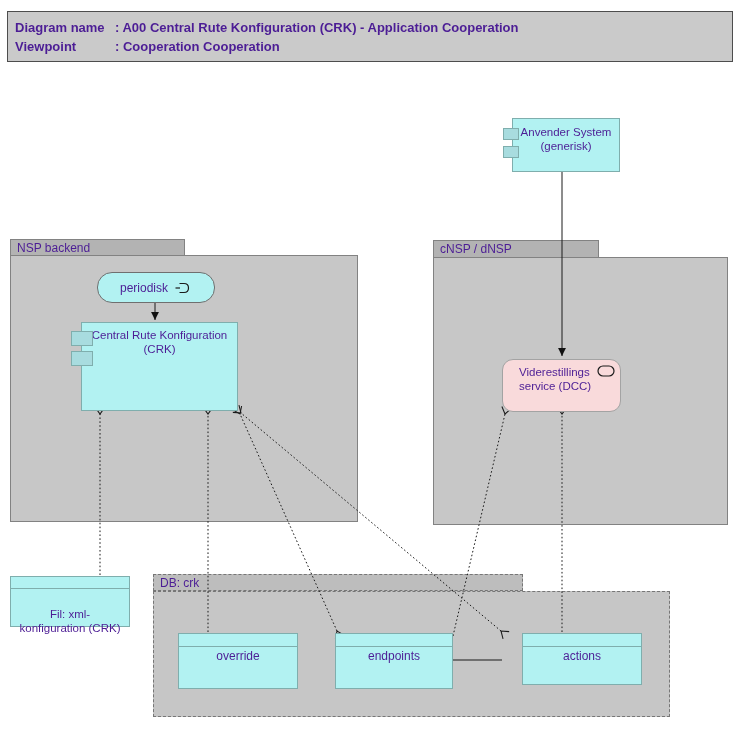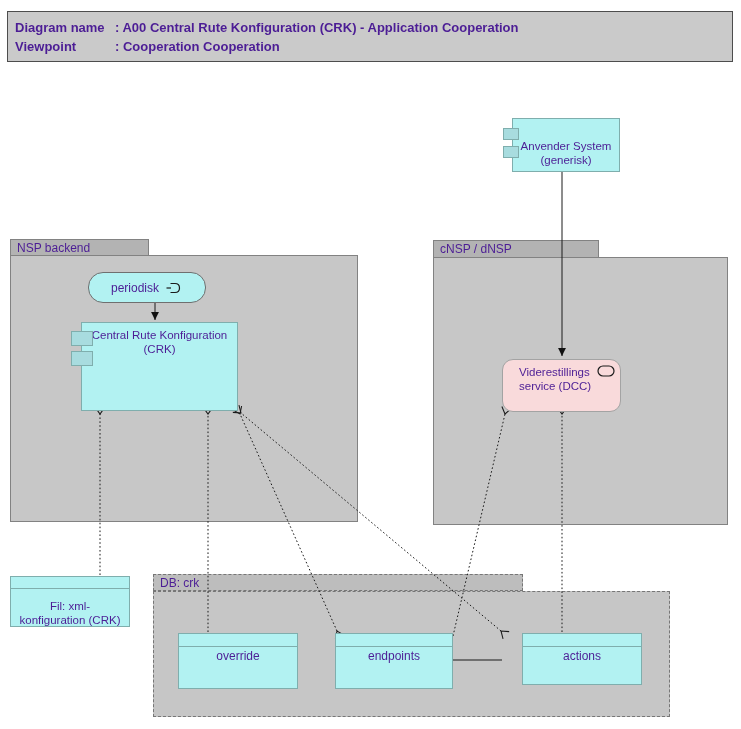--- a/index.html
+++ b/index.html
@@ -17,63 +17,63 @@
   
   .pkg-tab{
     position:absolute;box-sizing:border-box;background:var(--pkg_tab);
     border:1px solid var(--pkg_border);font-size:12px;padding:0 0 0 6px;overflow:hidden;white-space:nowrap;
   }
   .pkg-body{
     position:absolute;box-sizing:border-box;background:var(--pkg_body);
     border:1px solid var(--pkg_border);
   }
   .dashed{border-style:dashed;border-color:var(--db_border);}
-  #nsp-tab{left:10px;top:239px;width:139px;height:17px;line-height:16px;}
+  #nsp-tab{left:10px;top:239px;width:175px;height:17px;line-height:16px;}
   #nsp-body{left:10px;top:255px;width:348px;height:267px;}
   #cnsp-tab{left:433px;top:240px;width:166px;height:18px;line-height:17px;}
   #cnsp-body{left:433px;top:257px;width:295px;height:268px;}
   #db-tab{left:153px;top:574px;width:370px;height:17px;line-height:16px;background:var(--db_tab);}
   #db-body{left:153px;top:591px;width:517px;height:126px;background:var(--db_body);}
   
   .node{position:absolute;box-sizing:border-box;font-size:11.5px;line-height:14px;z-index:3;}
   .cyan{background:var(--cyan_fill);border:1px solid var(--cyan_border);}
   .center{text-align:center;}
   .prelines{white-space:pre-line;}
   
-  #anvender{left:512px;top:118px;width:108px;height:54px;padding-top:20px;}
+  #anvender{left:512px;top:118px;width:108px;height:54px;padding-top:6px;}
   #crk{left:81px;top:322px;width:157px;height:89px;padding-top:5px;}
   .ctab{
     position:absolute;box-sizing:border-box;background:var(--comp_tab_fill);
     border:1px solid var(--cyan_border);
   }
   #anvender .ctab{left:-10px;width:16px;height:12px;}
   #anvender .ctab.t1{top:9px;} #anvender .ctab.t2{top:27px;}
   #crk .ctab{left:-11px;width:22px;height:15px;}
   #crk .ctab.t1{top:8px;} #crk .ctab.t2{top:28px;}
   
   #periodisk{
-    left:88px;top:272px;width:118px;height:31px;border-radius:15px;
+    left:97px;top:272px;width:118px;height:31px;border-radius:15px;
     background:var(--cyan_fill);border:1px solid var(--pill_border);
     display:flex;align-items:center;justify-content:center;gap:7px;font-size:12px;
   }
   #periodisk svg{display:block;margin-top:1px;}
   
   #dcc{
     left:502px;top:359px;width:119px;height:53px;border-radius:11px;
     background:var(--pink_fill);border:1px solid var(--pink_border);
     padding:5px 0 0 16px;font-size:11.5px;
   }
   #dcc svg{position:absolute;top:5px;right:5px;}
   
   #fil{left:10px;top:576px;width:120px;height:51px;}
   .hdr{
     position:absolute;left:0;top:0;right:0;height:11px;
     border-bottom:1px solid var(--cyan_border);
   }
-  #fil .lbl{margin-top:22px;}
+  #fil .lbl{margin-top:30px;}
   
   .table{width:120px;height:56px;}
   .table .hdr{height:12px;}
   .table .lbl{margin-top:15px;font-size:12px;}
   #override{left:178px;top:633px;}
   #endpoints{left:335px;top:633px;width:118px;}
   #actions{left:502px;top:633px;height:52px;margin-left:20px;}
   
   #edge-layer{position:absolute;left:0;top:0;z-index:2;pointer-events:none;}
   .edge{stroke:var(--line);stroke-width:1;}

